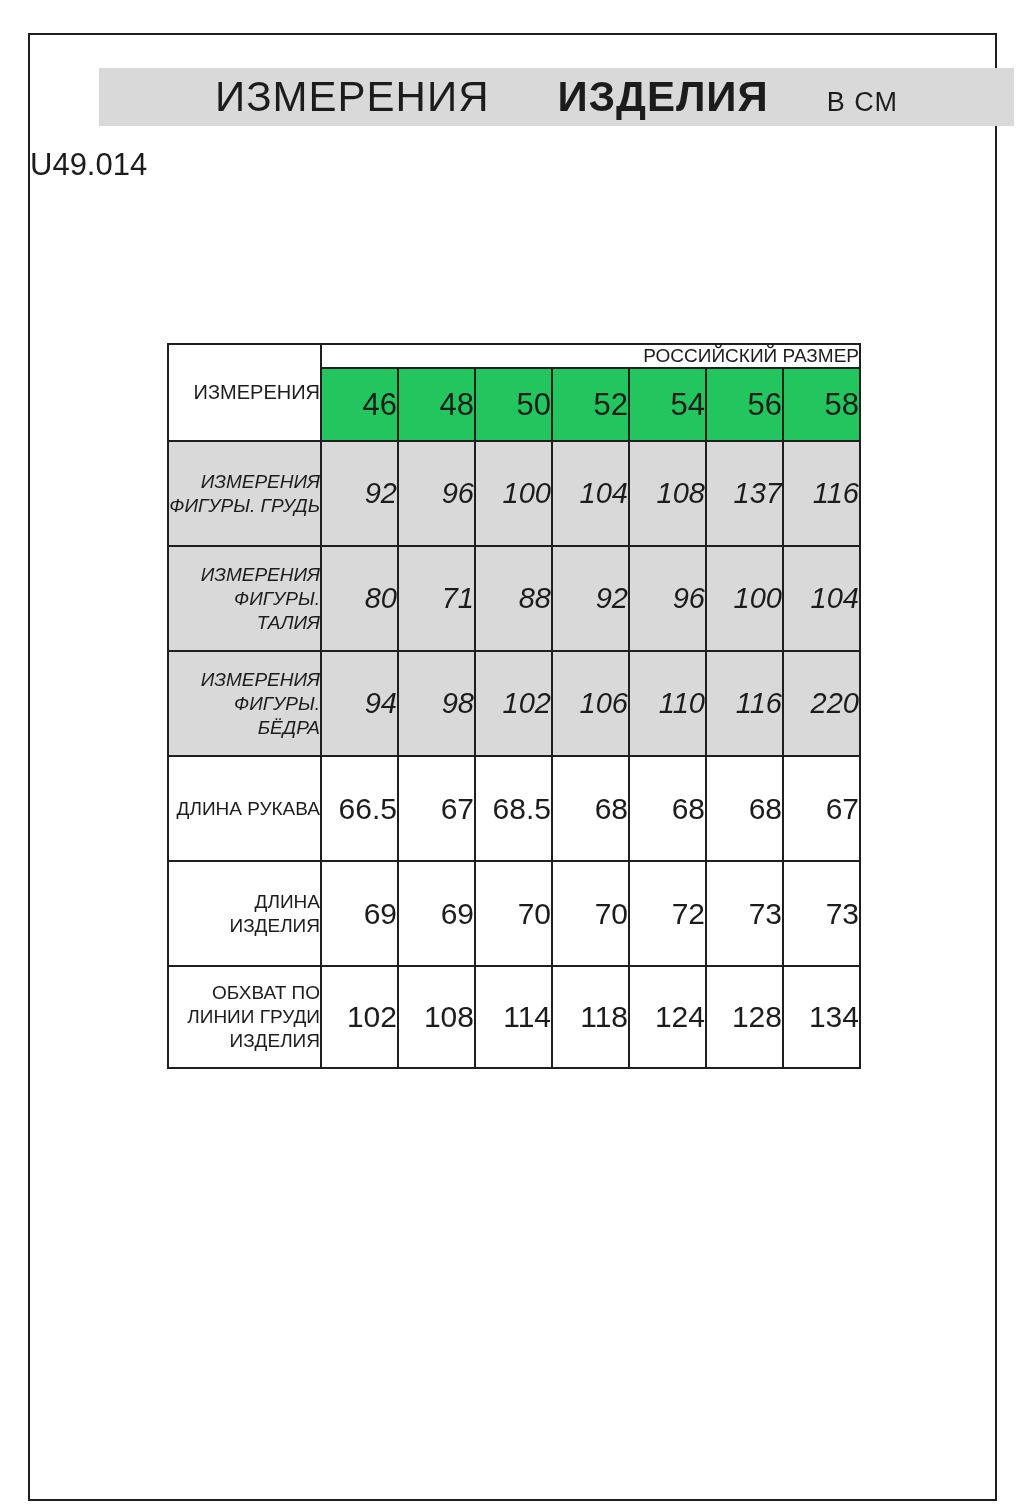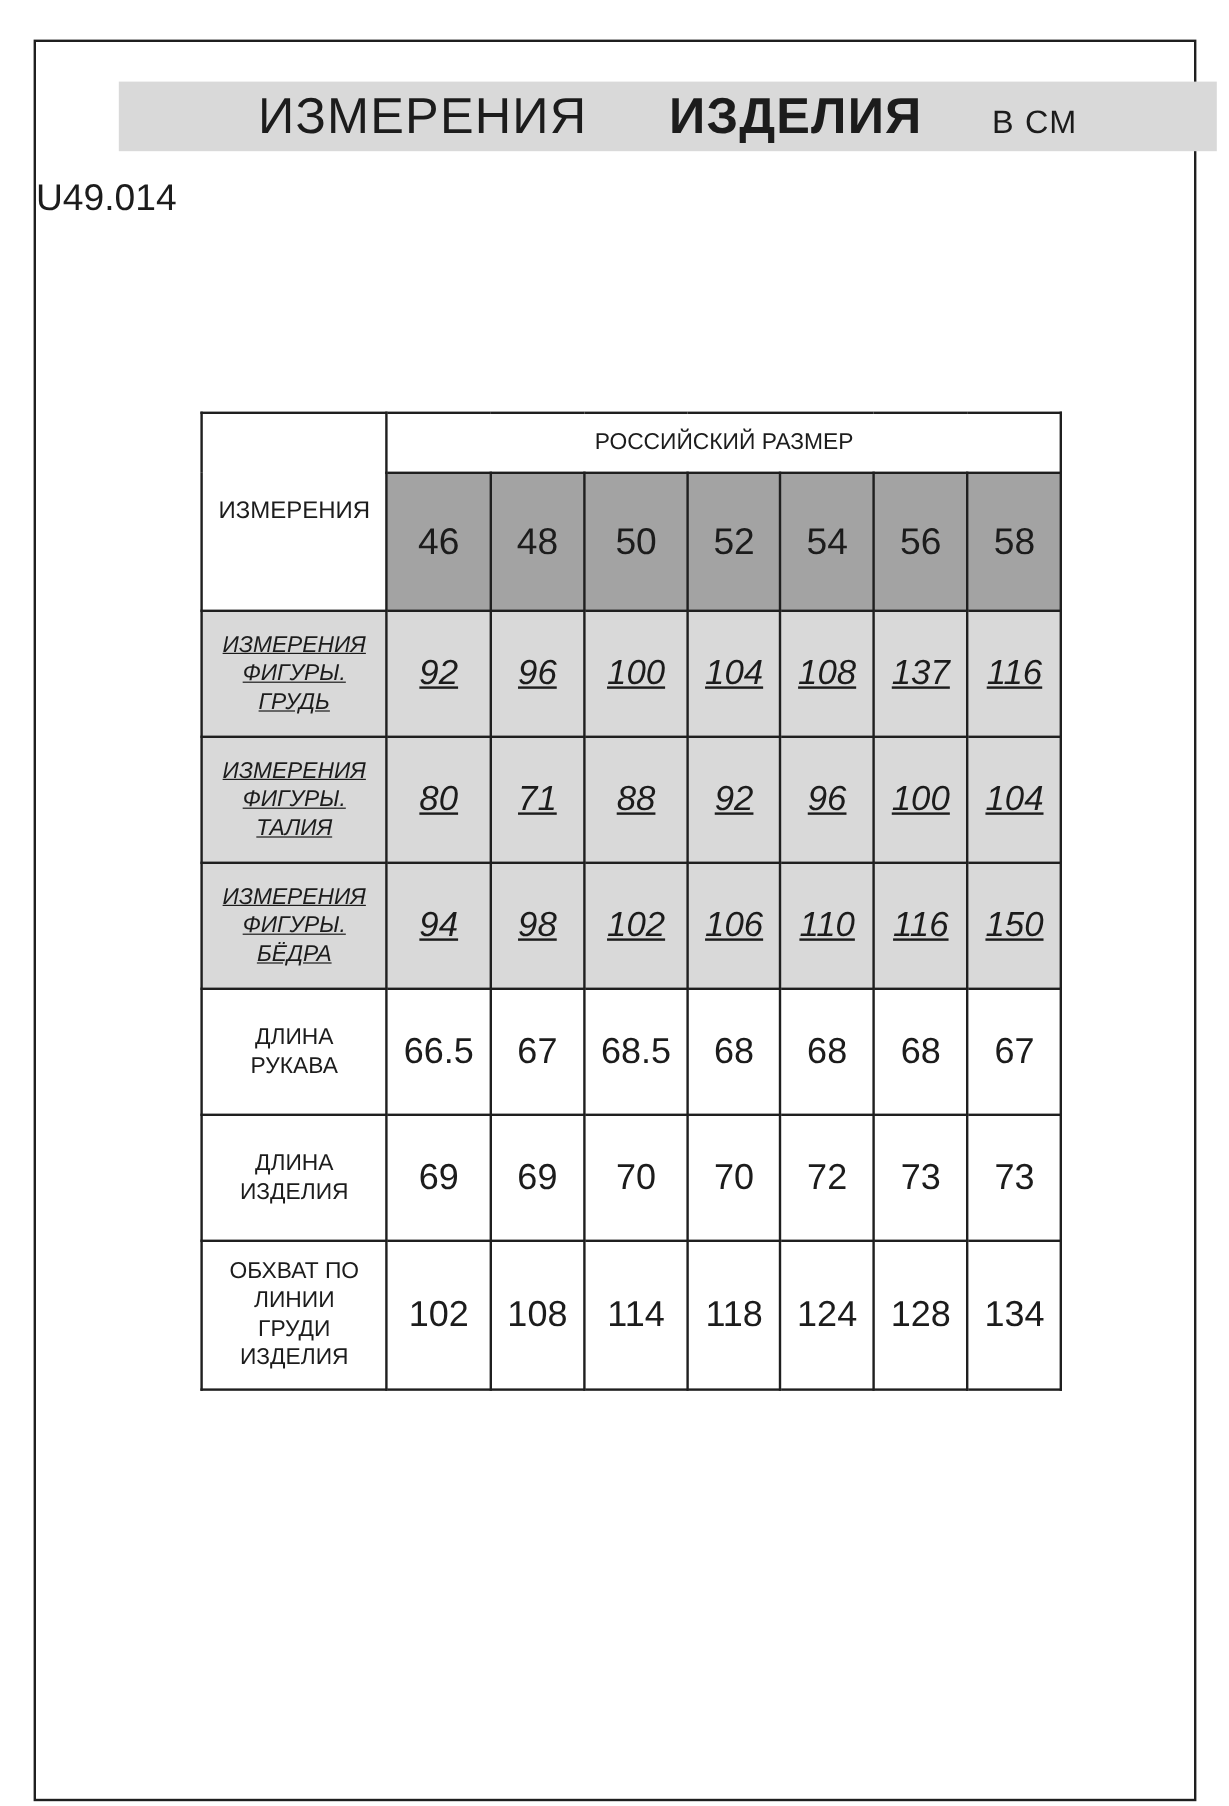--- a/index.html
+++ b/index.html
@@ -62,59 +62,58 @@
     font-weight: 400;
   }
   table.size-table {
     position: absolute;
     left: 137px; top: 308px;
     border-collapse: collapse;
     table-layout: fixed;
   }
   .size-table th, .size-table td {
     border: 2px solid #1f1f1f;
-    text-align: center;
+    text-align: right;
     vertical-align: middle;
-    padding: 13px;
+    padding: 0;
     font-weight: 400;
   }
   .col-label { width: 153px; }
   .col-size  { width: 77px;  }
   .corner-cell {
     font-size: 20px;
     background: #ffffff;
   }
   .group-header-cell {
     height: 23px;
     font-size: 19px;
     background: #ffffff;
   }
   .size-header-cell {
-    height: 115px;
+    height: 73px;
     font-size: 31px;
     font-weight: 700;
-    background: #a3a3a3;
+    background: #22c55e;
   }
   tr.data-row { height: 105px; }
   tr.data-row:last-child { height: 102px; }
   .label-cell {
     font-size: 19px;
     line-height: 24px;
     padding: 0 4px;
     background: #ffffff;
   }
   .value-cell {
     font-size: 30px;
     background: #ffffff;
   }
   tr.shaded .label-cell,
   tr.shaded .value-cell {
     background: #d9d9d9;
     font-style: italic;
-    text-decoration: underline;
   }
   tr.shaded .value-cell { font-size: 29px; }
 </style>
 </head>
 <body>
 
 <div class="page-frame">
 
   <div class="title-bar">
     <span class="title-measurements">ИЗМЕРЕНИЯ</span><span class="title-product">ИЗДЕЛИЯ</span><span class="title-unit">В СМ</span>
@@ -174,21 +173,21 @@
       </tr>
 
       <tr class="data-row shaded">
         <td class="label-cell">ИЗМЕРЕНИЯ ФИГУРЫ. БЁДРА</td>
         <td class="value-cell">94</td>
         <td class="value-cell">98</td>
         <td class="value-cell">102</td>
         <td class="value-cell">106</td>
         <td class="value-cell">110</td>
         <td class="value-cell">116</td>
-        <td class="value-cell">150</td>
+        <td class="value-cell">220</td>
       </tr>
 
       <tr class="data-row">
         <td class="label-cell">ДЛИНА РУКАВА</td>
         <td class="value-cell">66.5</td>
         <td class="value-cell">67</td>
         <td class="value-cell">68.5</td>
         <td class="value-cell">68</td>
         <td class="value-cell">68</td>
         <td class="value-cell">68</td>

